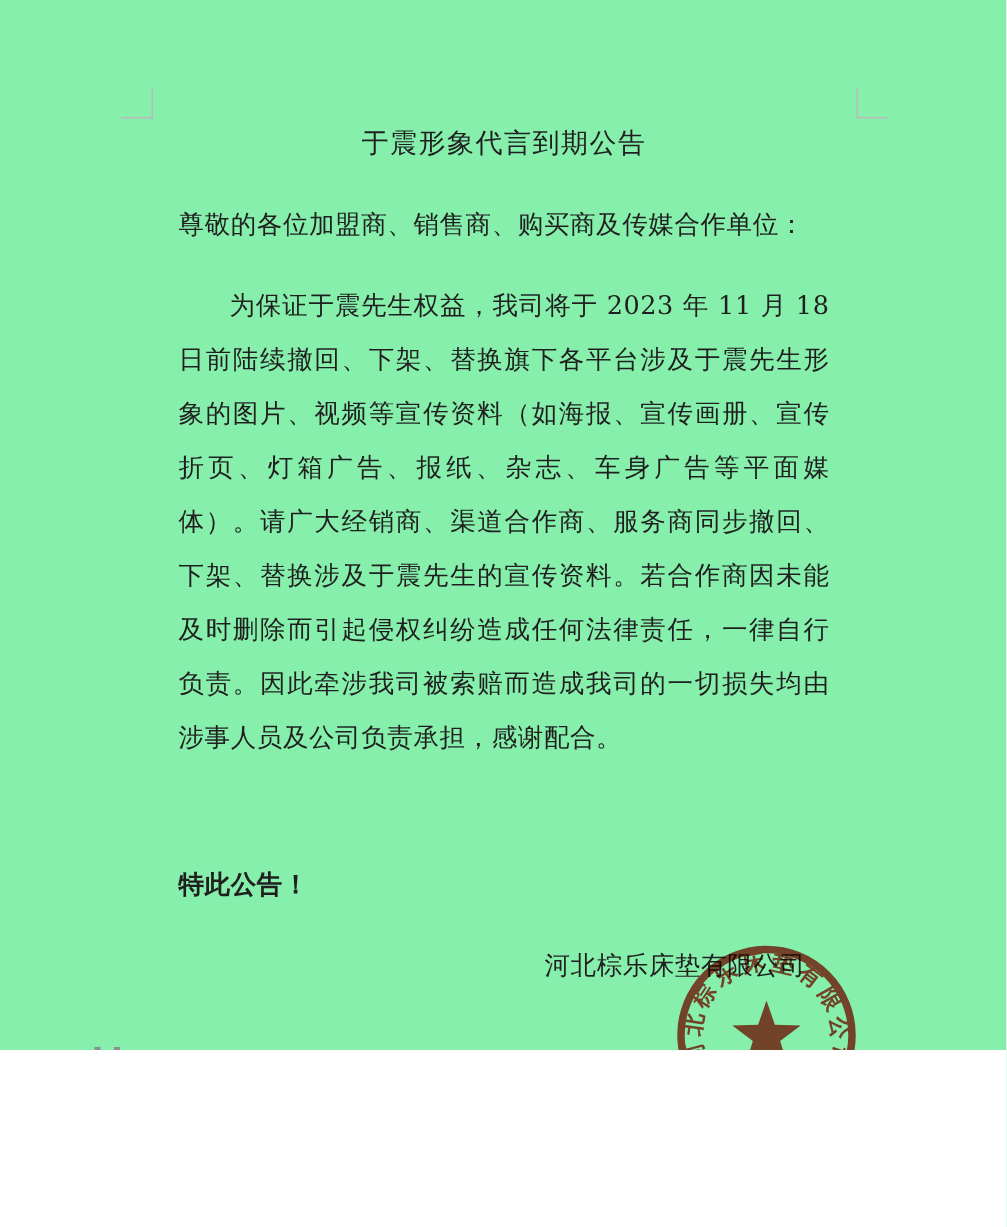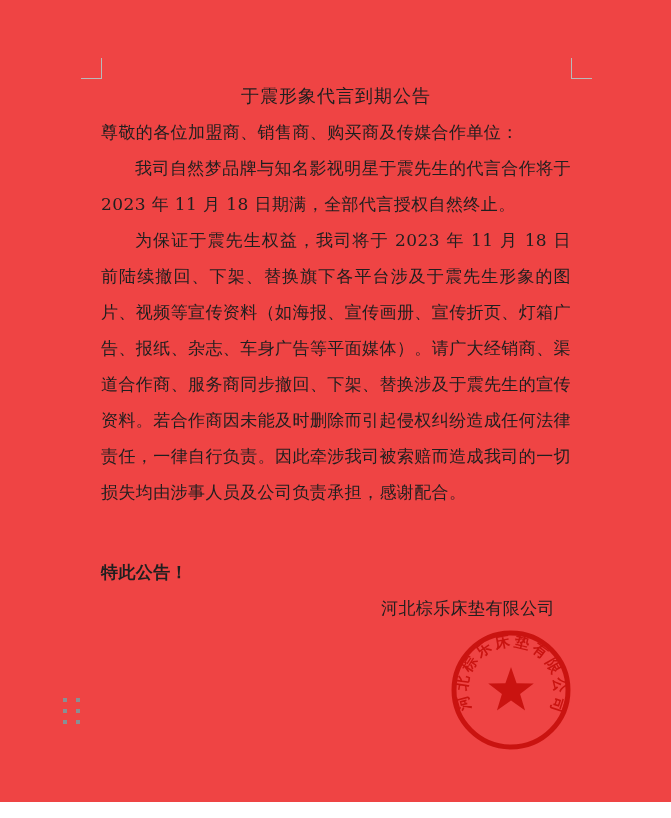--- a/index.html
+++ b/index.html
@@ -4,22 +4,22 @@
 <style>
   html, body {
     margin: 0;
     padding: 0;
     background: #ffffff;
     font-family: "DejaVu Serif", "Liberation Serif", serif;
   }
   .screen {
     position: relative;
     width: 671px;
-    height: 802px;
-    background: #ef4444;
+    height: 700px;
+    background: #86efac;
     overflow: hidden;
     color: #1f1f1f;
   }
   
   .crop-mark {
     position: absolute;
     width: 20px;
     height: 20px;
   }
   .crop-mark.left {
@@ -47,21 +47,21 @@
   }
   .doc-title {
     margin: 0;
     font-size: 18px;
     font-weight: normal;
     letter-spacing: 1px;
     line-height: 36px;
     text-align: center;
   }
   .content p {
-    margin: 0;
+    margin: 18px;
   }
   .para.indent {
     text-indent: 2em;
   }
   .blank-line {
     height: 36px;
   }
   .closing {
     margin-top: 8px !important;
     font-weight: bold;
@@ -124,21 +124,20 @@
 <body>
 
 <div class="screen">
 
   <div class="crop-mark left"></div>
   <div class="crop-mark right"></div>
 
   <div class="content">
     <h1 class="doc-title">于震形象代言到期公告</h1>
     <p class="para">尊敬的各位加盟商、销售商、购买商及传媒合作单位：</p>
-    <p class="para indent">我司自然梦品牌与知名影视明星于震先生的代言合作将于 2023 年 11 月 18 日期满，全部代言授权自然终止。</p>
     <p class="para indent">为保证于震先生权益，我司将于 2023 年 11 月 18 日前陆续撤回、下架、替换旗下各平台涉及于震先生形象的图片、视频等宣传资料（如海报、宣传画册、宣传折页、灯箱广告、报纸、杂志、车身广告等平面媒体）。请广大经销商、渠道合作商、服务商同步撤回、下架、替换涉及于震先生的宣传资料。若合作商因未能及时删除而引起侵权纠纷造成任何法律责任，一律自行负责。因此牵涉我司被索赔而造成我司的一切损失均由涉事人员及公司负责承担，感谢配合。</p>
     <div class="blank-line"></div>
     <p class="para closing">特此公告！</p>
     <div class="signature">
       <p class="sig-company">河北棕乐床垫有限公司</p>
     </div>
   </div>
 
   <svg class="stamp" viewBox="0 0 124 124" xmlns="http://www.w3.org/2000/svg">
     <circle cx="62" cy="62" r="57" fill="none" stroke="#d5392d" stroke-width="5"></circle>

